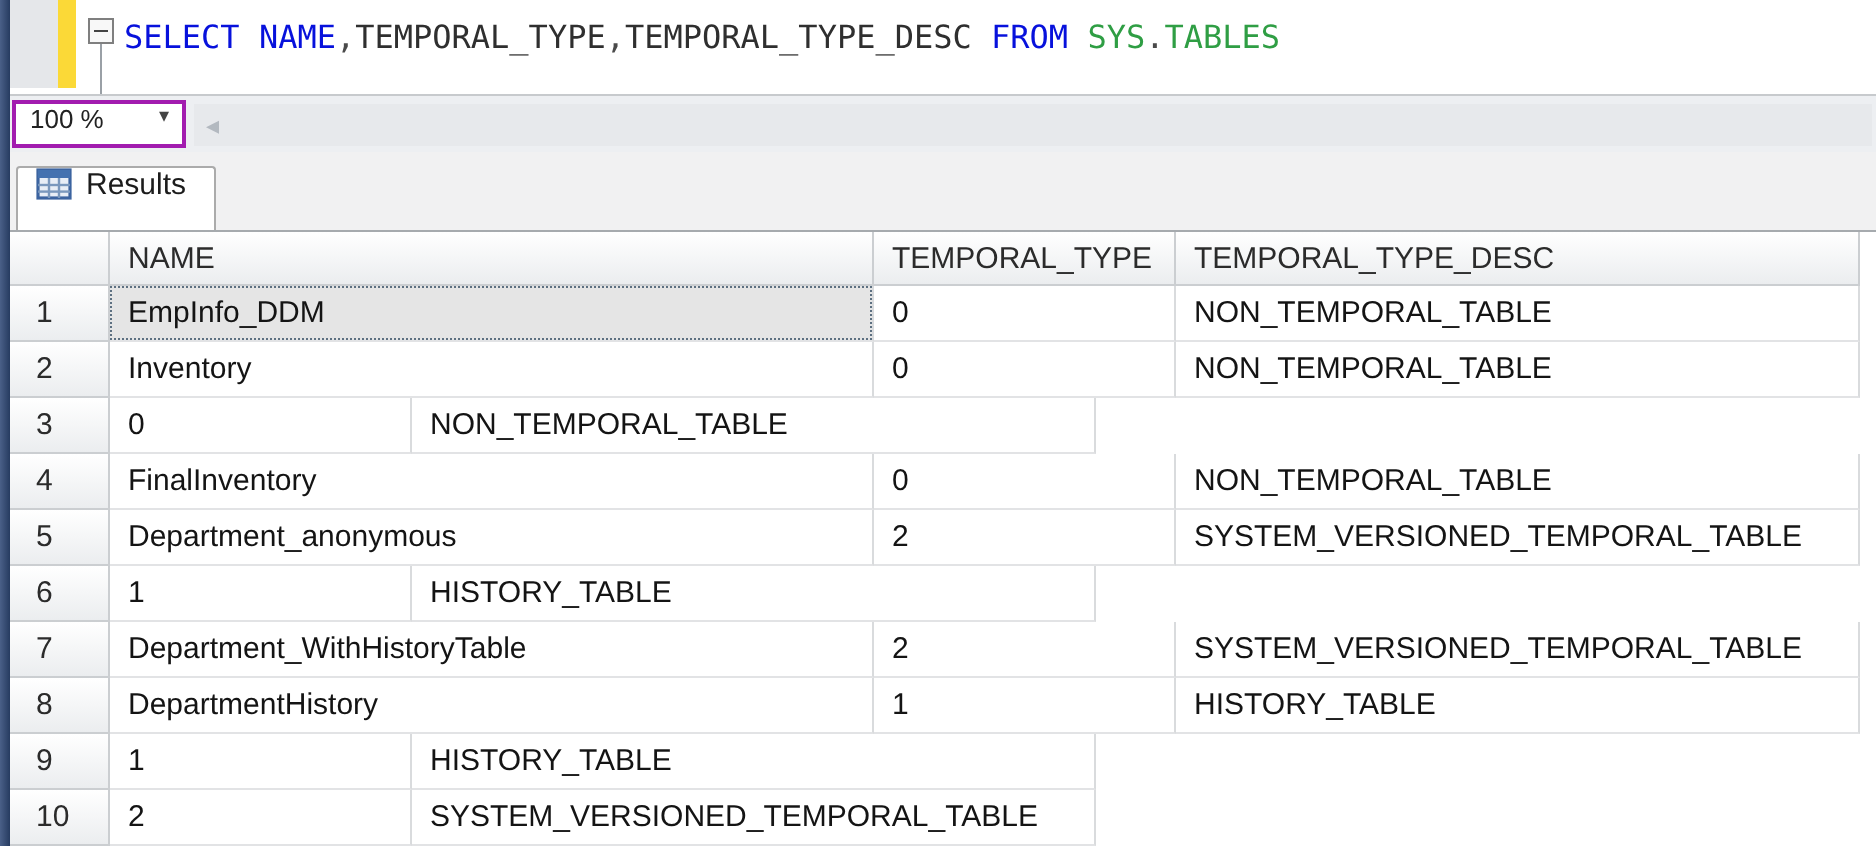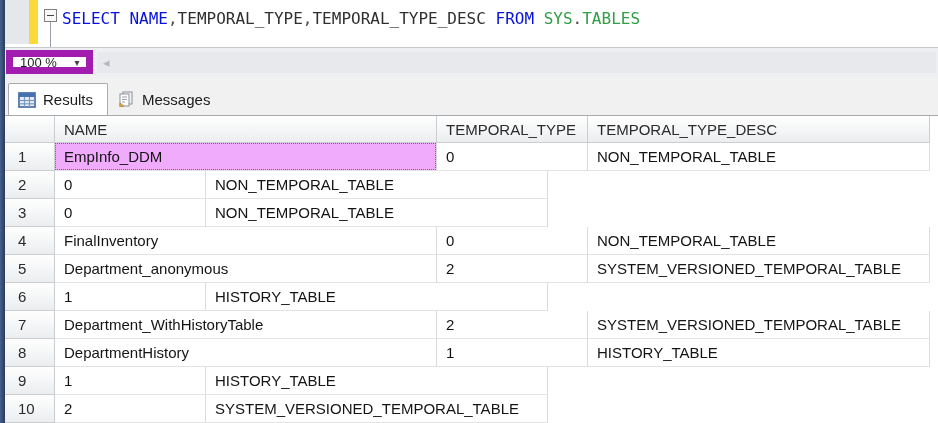--- a/index.html
+++ b/index.html
@@ -22,31 +22,31 @@
     font-family:"DejaVu Sans Mono", monospace; font-size:16px; line-height:20px; color:#333; }
   .tok-kw   { color:#0711dc; }
   .tok-id   { color:#2f2f2f; }
   .tok-pn   { color:#4a4a4a; }
   .tok-sys  { color:#2f9e44; }
 
   
   .status-row { position:absolute; left:5px; top:47px; width:933px; height:29px;
     background:#edeff2; border-top:1px solid #c7cacd; }
   .zoom-box { position:absolute; left:1px; top:2px; width:87px; height:24px; background:#fff;
-    border:7px solid #a21caf; display:flex; align-items:center; padding-left:7px; cursor:default; }
+    border:2px solid #a21caf; display:flex; align-items:flex-start; padding-left:7px; cursor:default; }
   .zoom-label { font-size:13px; color:#222; flex:1; }
   .zoom-arrow { width:18px; text-align:center; font-size:10px; color:#444; }
   .hscroll { position:absolute; left:92px; top:4px; right:2px; height:21px; background:#e7e9ec;
     display:flex; align-items:center; }
   .hscroll-left { font-size:13px; color:#b3b9c0; padding-left:6px; }
 
   
   .tabstrip { position:absolute; left:5px; top:76px; width:933px; height:39px;
     background:#f1f1f2; display:flex; align-items:flex-end; }
-  .tab { display:flex; align-items:center; gap:7px; height:32px; padding:0 14px 0 9px;
+  .tab { display:flex; gap:7px; height:32px; padding:0 14px 0 9px;
     font-size:15px; color:#1c1c1c; cursor:default; }
   .tab.active { background:#fff; border:1px solid #ababab; border-bottom:none;
     border-radius:2px 2px 0 0; margin-left:3px; }
   .tab-icon { width:18px; height:16px; display:inline-block; }
 
   
   .grid { position:absolute; left:5px; top:115px; width:933px; height:308px;
     background:#fff; border-top:1px solid #a6aaae; font-size:15px; }
   .grow { display:flex; height:28px; }
   .grow.head { height:27px; }
@@ -54,21 +54,21 @@
     overflow:hidden; white-space:nowrap; color:#141414;
     border-right:1px solid #d9dbdd; border-bottom:1px solid #e2e3e5; }
   .cell.hdr, .cell.gutter { background:linear-gradient(to bottom,#ffffff,#ebedef);
     border-right:1px solid #cbced1; border-bottom:1px solid #cbced1; color:#2b2b2b; }
   .cell.gutter { padding-left:13px; }
   .c-gutter { width:50px; flex:none; }
   .c-name   { width:382px; flex:none; }
   .c-type   { width:151px; flex:none; }
   .c-desc   { width:342px; flex:none; }
   .c-fill   { flex:1; border-right:none; border-bottom:none; }
-  .cell.selected { background:#f0abfc; }
+  .cell.selected { background:#e5e5e5; }
   .cell.selected::after { content:''; position:absolute; inset:0; border:1px dotted #5d7081; }
 </style>
 </head>
 <body>
 
 <div id="screen">
 
   <div class="left-edge"></div>
 
   <div class="editor">
@@ -96,33 +96,20 @@
           <rect x="1" y="1" width="16" height="14" fill="#e8eef6" stroke="#3c64a0" stroke-width="1.6"></rect>
           <rect x="1" y="1" width="16" height="4" fill="#4472b0"></rect>
           <line x1="6.5" y1="5" x2="6.5" y2="15" stroke="#7a98bd" stroke-width="1.2"></line>
           <line x1="11.5" y1="5" x2="11.5" y2="15" stroke="#7a98bd" stroke-width="1.2"></line>
           <line x1="1" y1="8.5" x2="17" y2="8.5" stroke="#7a98bd" stroke-width="1.2"></line>
           <line x1="1" y1="11.8" x2="17" y2="11.8" stroke="#7a98bd" stroke-width="1.2"></line>
         </svg>
       </span>
       <span>Results</span>
     </div>
-    <div class="tab">
-      <span class="tab-icon">
-        <svg width="18" height="16" viewBox="0 0 18 16">
-          <rect x="6" y="1" width="9" height="12" fill="#f2f4f6" stroke="#8a9099" stroke-width="1"></rect>
-          <rect x="3" y="3" width="9" height="12" fill="#ffffff" stroke="#8a9099" stroke-width="1"></rect>
-          <line x1="5" y1="6" x2="10" y2="6" stroke="#9aa0a8" stroke-width="1"></line>
-          <line x1="5" y1="8.5" x2="10" y2="8.5" stroke="#9aa0a8" stroke-width="1"></line>
-          <line x1="5" y1="11" x2="8" y2="11" stroke="#9aa0a8" stroke-width="1"></line>
-          <path d="M3 12 l4 3 -4 1 z" fill="#e8b24a" stroke="#b2822f" stroke-width="0.8"></path>
-        </svg>
-      </span>
-      <span>Messages</span>
-    </div>
   </div>
 
   <div class="grid">
     <div class="grow head">
       <div class="cell hdr c-gutter"></div>
       <div class="cell hdr c-name">NAME</div>
       <div class="cell hdr c-type">TEMPORAL_TYPE</div>
       <div class="cell hdr c-desc">TEMPORAL_TYPE_DESC</div>
       <div class="cell c-fill"></div>
     </div>
@@ -131,20 +118,21 @@
         <div class="grow">
           <div class="cell gutter c-gutter">1</div>
           <div class="cell c-name selected">EmpInfo_DDM</div>
           <div class="cell c-type">0</div>
           <div class="cell c-desc">NON_TEMPORAL_TABLE</div>
           <div class="cell c-fill"></div>
         </div>
 
         <div class="grow">
           <div class="cell gutter c-gutter">2</div>
+          <div class="cell c-name">Inventory</div>
           <div class="cell c-type">0</div>
           <div class="cell c-desc">NON_TEMPORAL_TABLE</div>
           <div class="cell c-fill"></div>
         </div>
 
         <div class="grow">
           <div class="cell gutter c-gutter">3</div>
           <div class="cell c-type">0</div>
           <div class="cell c-desc">NON_TEMPORAL_TABLE</div>
           <div class="cell c-fill"></div>

